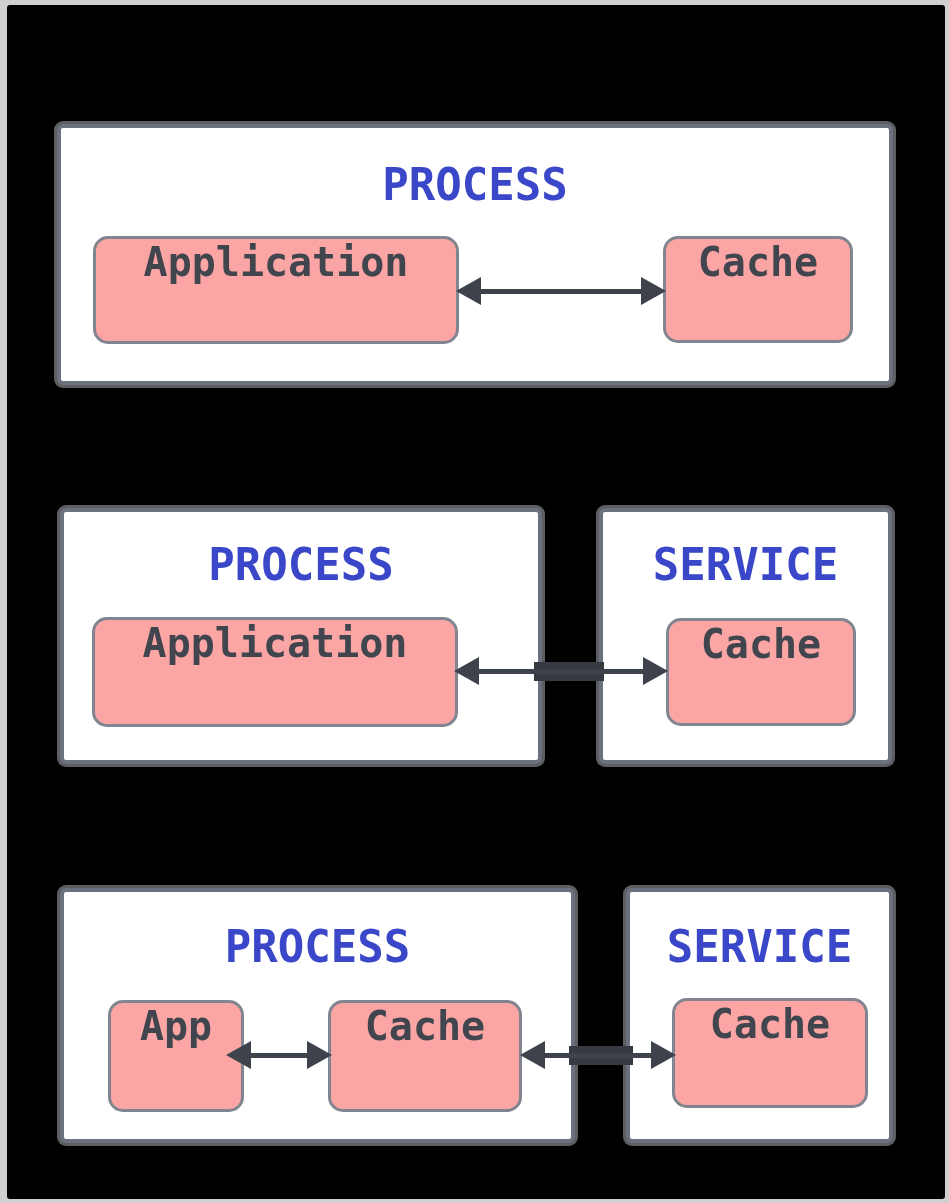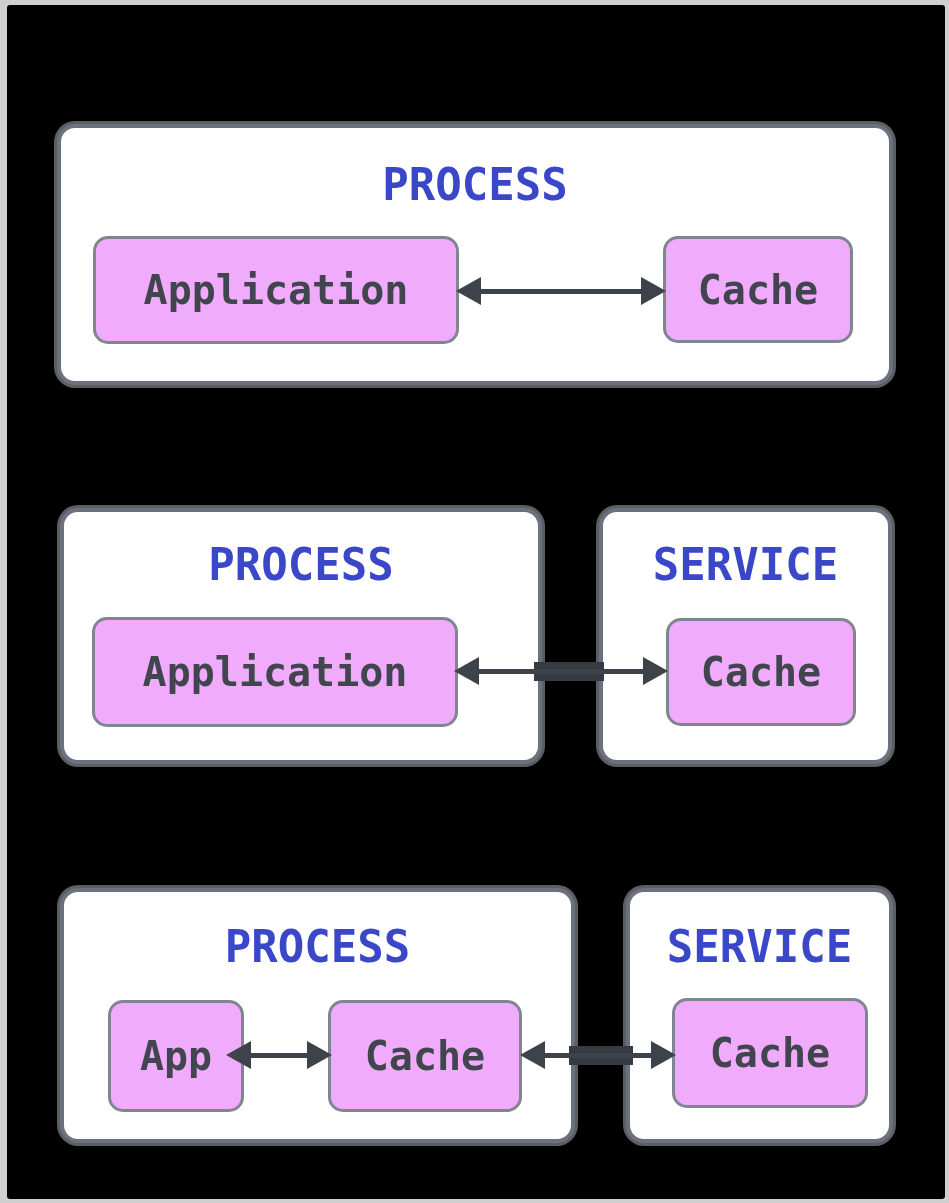--- a/index.html
+++ b/index.html
@@ -12,42 +12,42 @@
   }
   #stage{position:absolute;inset:0;}
   .canvas{
     position:absolute;left:7px;top:5px;right:4px;bottom:4px;
     background:#000000;border-radius:3px;
   }
   .outer-box{
     position:absolute;
     background:#ffffff;
     border:4px solid #6b717e;
-    border-radius:18px;
+    border-radius:6px;
     box-shadow:0 0 0 3px rgba(185,188,196,0.5);
     box-sizing:border-box;
     z-index:1;
   }
   .box-title{
     position:absolute;left:0;right:0;
     text-align:center;
     font-weight:bold;
     font-size:44px;
     line-height:50px;
     color:#3a47c9;
     letter-spacing:0px;
     user-select:none;
   }
   .node{
     position:absolute;
-    background:#f0abfc;
+    background:#fca5a5;
     border:3px solid #80858f;
     border-radius:15px;
     box-sizing:border-box;
-    display:flex;align-items:center;justify-content:center;
+    display:flex;justify-content:center;
   }
   .node-label{
     font-size:40px;
     font-weight:600;
     color:#41464e;
     white-space:nowrap;
   }
   .arrow{
     position:absolute;height:30px;
     display:flex;align-items:center;

